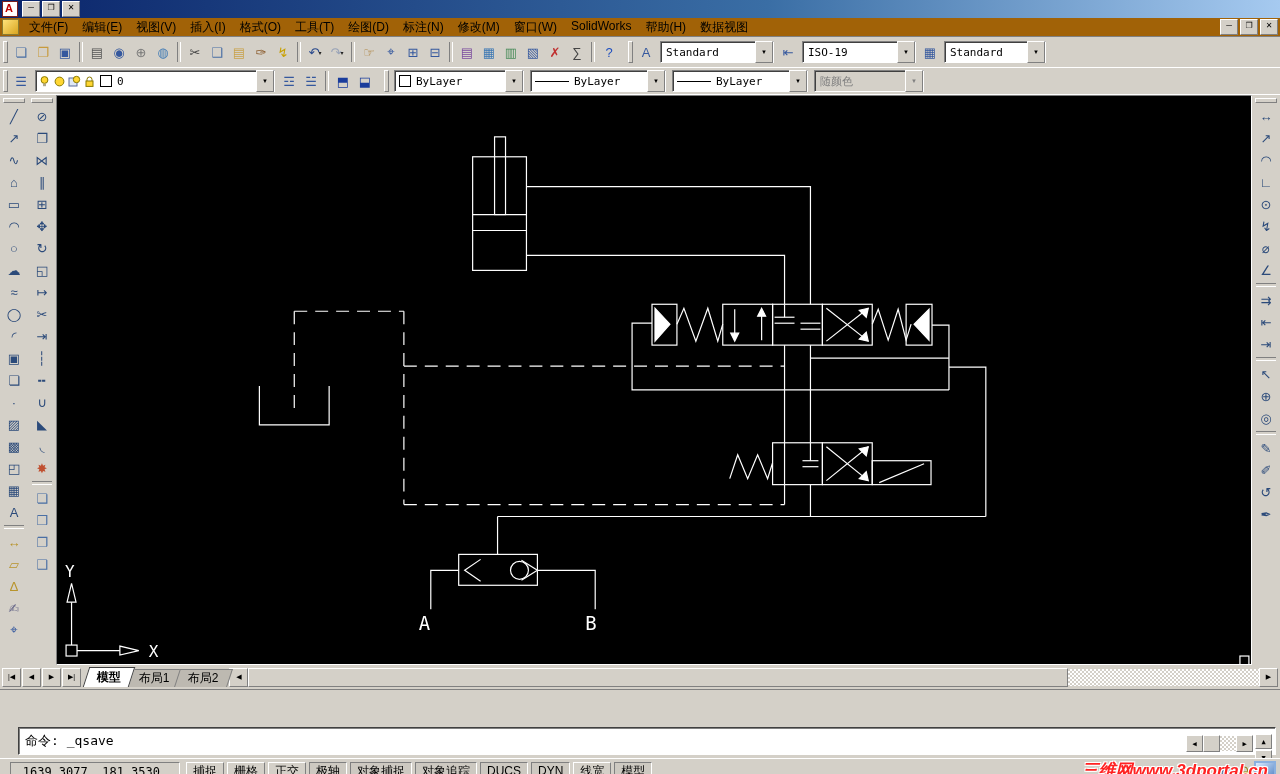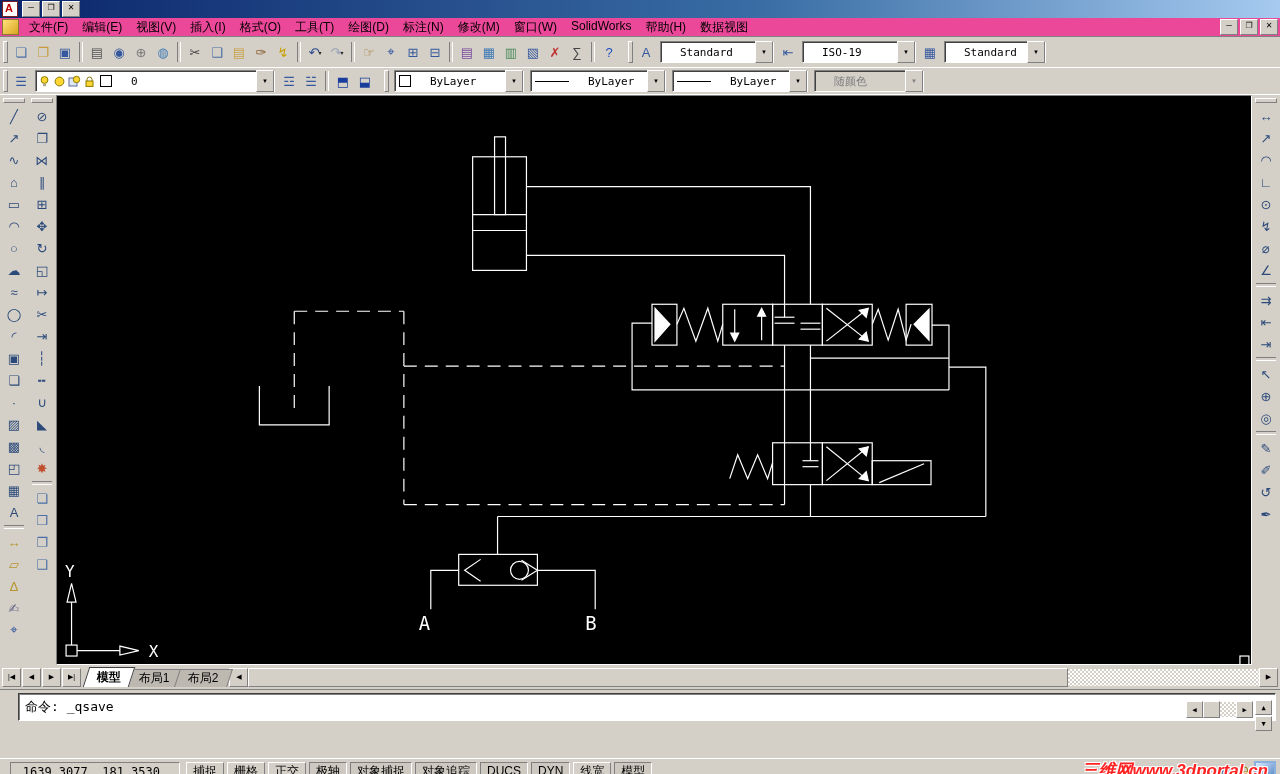--- a/index.html
+++ b/index.html
@@ -9,35 +9,35 @@
   .raised{border:1px solid;border-color:#fff #808080 #808080 #fff;background:#d4d0c8;}
   .sunken{border:1px solid;border-color:#808080 #fff #fff #808080;}
   
   .titlebar{height:18px;background:linear-gradient(90deg,#0a246a,#3a6ea5 60%,#a6caf0);display:flex;align-items:center;padding:0 2px;}
   .app-icon{width:14px;height:14px;background:#fff;border:1px solid #7a2020;margin-right:4px;position:relative;flex:none;}
   .app-icon span{position:absolute;left:2px;top:-1px;color:#c00000;font-weight:bold;font-size:11px;line-height:14px;}
   .title-text{color:#fff;font-weight:bold;font-size:11px;letter-spacing:.2px;flex:1;white-space:nowrap;overflow:hidden;}
   .win-btns{display:flex;gap:2px;}
   .win-btn{width:16px;height:14px;font-size:8px;line-height:12px;text-align:center;color:#000;}
   
-  .menubar{height:18px;display:flex;align-items:center;border-bottom:1px solid #808080;background:#ec4899;padding-left:2px;}
+  .menubar{height:18px;display:flex;align-items:center;border-bottom:1px solid #808080;background:#a16207;padding-left:2px;}
   .mdi-icon{width:15px;height:14px;background:linear-gradient(135deg,#ffe27a,#d9a520);border:1px solid #8a7a30;margin-right:3px;flex:none;}
   .menu-item{padding:1px 7px;white-space:nowrap;cursor:default;}
   .menubar .win-btns{margin-left:auto;margin-right:2px;}
   
   .tbrow{display:flex;align-items:center;background:#d4d0c8;border-bottom:1px solid #fff;}
   .tbrow1{height:30px;}
   .tbrow2{height:26px;}
   .grip{width:3px;height:20px;border:1px solid;border-color:#fff #808080 #808080 #fff;margin:0 2px 0 3px;flex:none;}
   .tb-btn{width:22px;height:22px;display:flex;align-items:center;justify-content:center;font-size:13px;color:#2b4a7a;position:relative;flex:none;cursor:default;}
   .tb-btn .dd{font-size:6px;color:#222;margin-left:-1px;}
   .tb-sep{width:2px;height:20px;border-left:1px solid #808080;border-right:1px solid #fff;margin:0 3px;flex:none;}
   
   .combo{height:20px;background:#fff;border:1px solid;border-color:#808080 #fff #fff #808080;box-shadow:inset 1px 1px 0 #404040;display:flex;align-items:center;font-size:11px;margin:0 3px;}
-  .combo .val{flex:1;padding:0 19px;white-space:nowrap;overflow:hidden;font-family:"DejaVu Sans Mono","Liberation Mono",monospace;}
+  .combo .val{flex:1;padding:0 5px;white-space:nowrap;overflow:hidden;font-family:"DejaVu Sans Mono","Liberation Mono",monospace;}
   .combo .cbtn{width:16px;height:100%;background:#d4d0c8;border:1px solid;border-color:#fff #808080 #808080 #fff;font-size:6px;display:flex;align-items:center;justify-content:center;flex:none;}
   .combo.disabled{background:#d4d0c8;}
   .combo.disabled .val{color:#808080;}
   .line-sample{width:34px;border-top:1px solid #000;margin-left:4px;flex:none;}
   .swatch{width:10px;height:10px;background:#fff;border:1px solid #000;margin-left:4px;flex:none;}
   .mini-ico{width:13px;height:13px;flex:none;margin-left:2px;}
   
   .main{display:flex;height:570px;}
   .dock{background:#d4d0c8;display:flex;flex-direction:column;align-items:center;}
   .dock.left{width:56px;flex-direction:row;align-items:flex-start;}
@@ -53,21 +53,21 @@
   .navbtn{width:17px;height:17px;font-size:7px;display:flex;align-items:center;justify-content:center;flex:none;margin-right:1px;}
   .tabs{display:flex;align-items:flex-end;height:20px;margin:0 4px;}
   .tab{height:17px;padding:0 10px;border:1px solid #808080;border-bottom:none;background:#bdb9b1;transform:skewX(-18deg);display:flex;align-items:center;margin-right:-4px;}
   .tab span{transform:skewX(18deg);font-size:12px;white-space:nowrap;}
   .tab.active{background:#fff;border-color:#404040;z-index:2;font-weight:bold;height:19px;}
   .hscroll{flex:1;height:17px;display:flex;align-items:center;margin-right:2px;background:#eceae5;}
   .hthumb{flex:0 0 78%;height:17px;}
   .sbtn{width:17px;height:17px;font-size:7px;display:flex;align-items:center;justify-content:center;flex:none;}
   .htrack{flex:1;height:17px;background:repeating-conic-gradient(#fff 0 25%,#d4d0c8 0 50%) 0 0/4px 4px;}
   
-  .cmdrow{height:62px;background:#d4d0c8;display:flex;align-items:flex-start;padding:3px 4px 3px 2px;border-top:1px solid #808080;}
+  .cmdrow{height:62px;background:#d4d0c8;display:flex;align-items:flex-end;padding:3px 4px 3px 2px;border-top:1px solid #808080;}
   .cmdgrip{width:7px;border-left:2px solid #fff;border-right:2px solid #808080;margin:4px 3px 4px 2px;flex:none;}
   .cmdbox{flex:1;background:#fff;border:1px solid;border-color:#404040 #fff #fff #404040;box-shadow:inset 1px 1px 0 #808080;position:relative;font-family:"DejaVu Sans Mono","Liberation Mono",monospace;font-size:13px;}
   .cmdline{height:26px;line-height:26px;padding-left:6px;white-space:pre;}
   .cmdline.second{border-top:1px solid #9a9a9a;}
   .vscroll{position:absolute;right:3px;top:6px;display:flex;flex-direction:column;gap:1px;}
   .vscroll .sbtn{width:15px;height:13px;}
   .minihscroll{position:absolute;right:22px;bottom:2px;display:flex;align-items:center;}
   .minihscroll .sbtn{width:15px;height:15px;}
   .minihscroll .mthumb{width:15px;height:15px;}
   .minihscroll .mtrack{width:16px;height:15px;background:repeating-conic-gradient(#fff 0 25%,#d4d0c8 0 50%) 0 0/4px 4px;}

